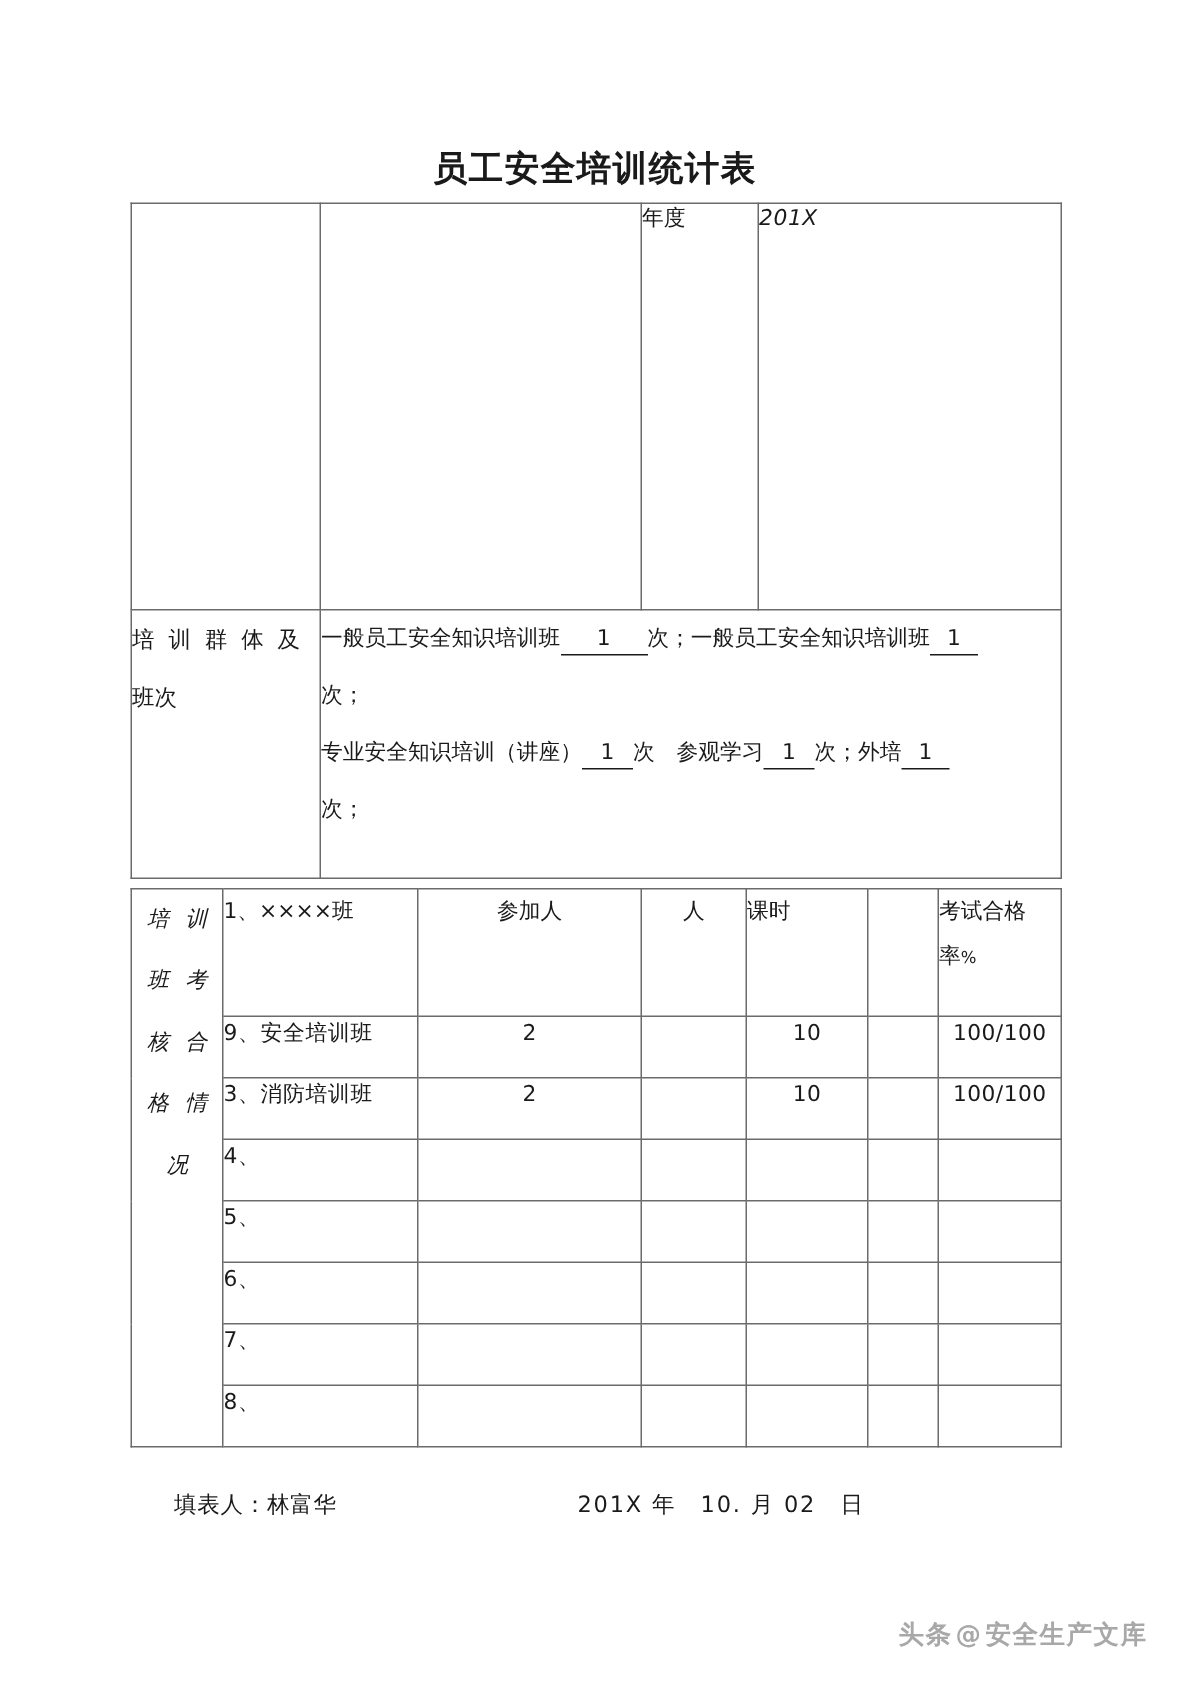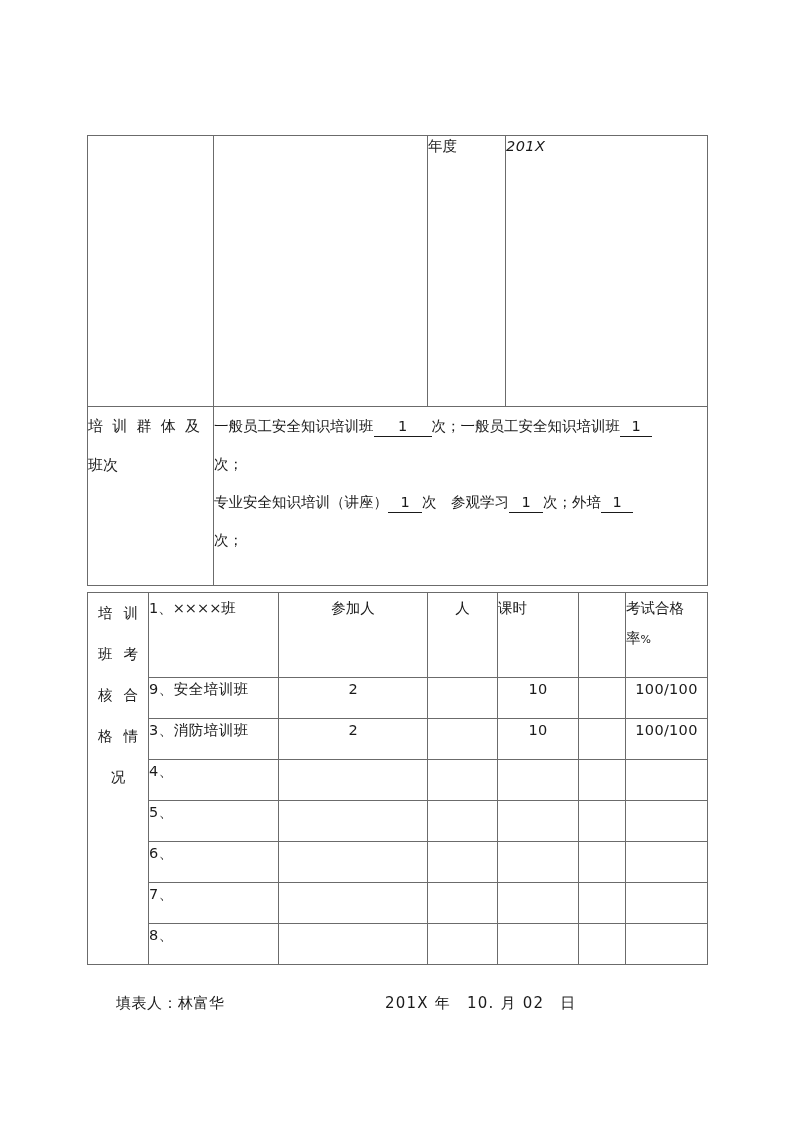--- a/index.html
+++ b/index.html
@@ -122,20 +122,21 @@
     font-size: 14.5px;
   }
   #table-bottom td.hdr-row { height: 84px; }
 
   .vlabel {
     padding: 0;
     text-align: center;
     line-height: 41px;
     font-size: 15px;
     vertical-align: middle;
+    font-style: italic;
   }
   .vlabel .just {
     display: block;
     width: 40px;
     margin: 0 auto;
     text-align: justify;
     text-align-last: justify;
   }
   .vlabel .plain {
     display: block;
@@ -200,20 +201,21 @@
     opacity: .85;
     font-weight: 600;
   }
   .watermark .wm-at { margin: 0 2px; }
 </style>
 </head>
 <body>
 
 <div class="page">
 
+  <div class="doc-title">员工安全培训统计表</div>
 
   <table class="grid" id="table-top">
     <colgroup>
       <col style="width:126px">
       <col style="width:214px">
       <col style="width:78px">
       <col style="width:202px">
     </colgroup>
     <tbody>
       <tr>
@@ -331,14 +333,17 @@
         <td class="num-l"></td>
       </tr>
     </tbody>
   </table>
 
   <div class="footer-row">
     <span class="f-left">填表人：林富华</span>
     <span class="f-right">201X 年　10. 月 02　日</span>
   </div>
 
+  <div class="watermark">
+    <span>头条</span><span class="wm-at">@</span><span>安全生产文库</span>
+  </div>
 
 </div>
 
 </body></html>

